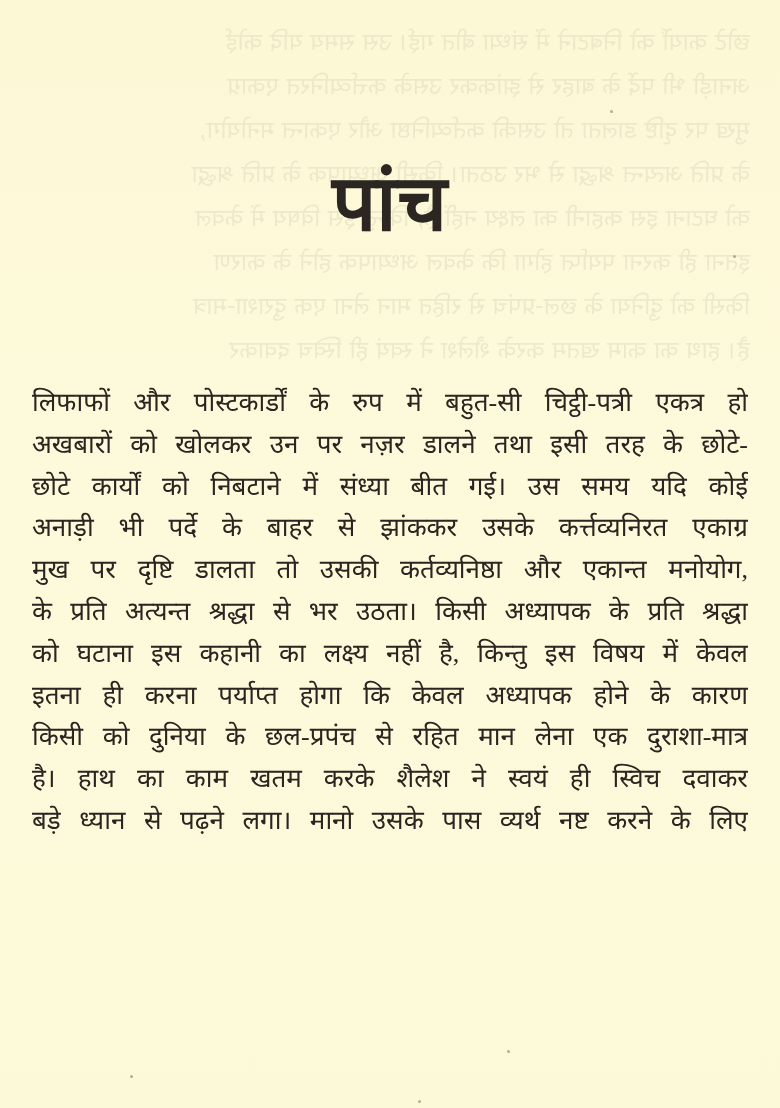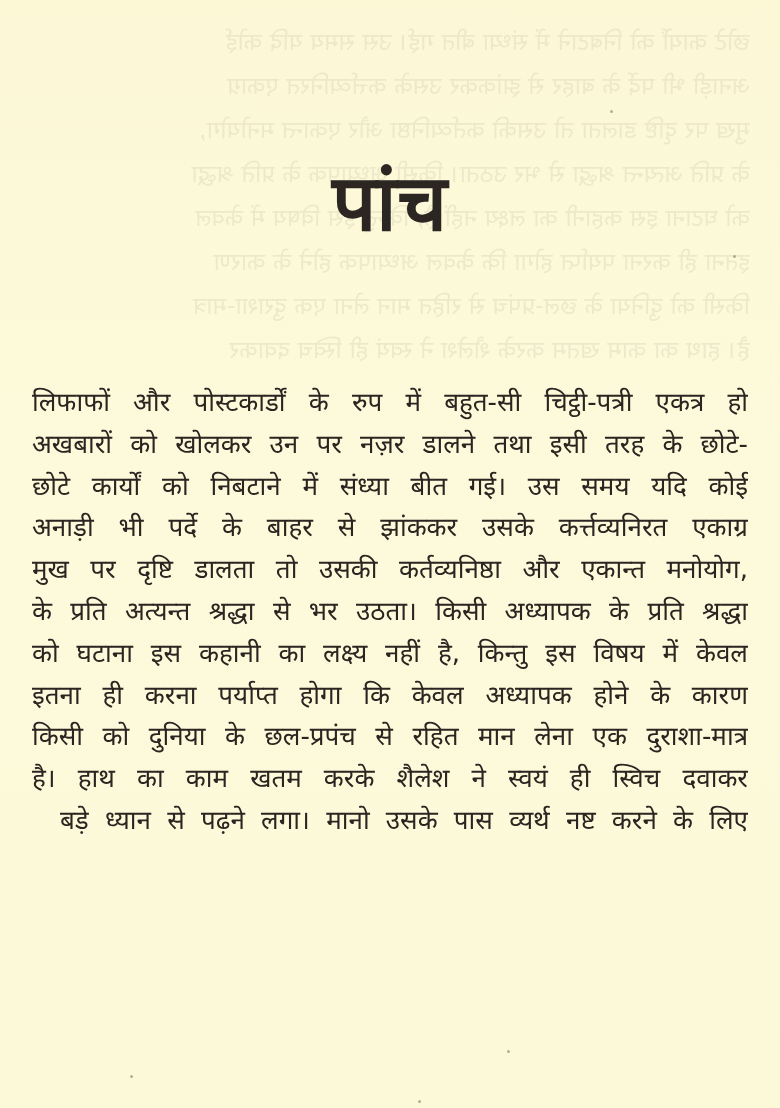--- a/index.html
+++ b/index.html
@@ -48,32 +48,32 @@
       line-height: 110px;
       letter-spacing: 1px;
     }
     .body-text {
       position: absolute;
       left: 32px;
       top: 382px;
       width: 716px;
       color: #2a2520;
       font-size: 26px;
+      font-family: Liberation Serif, serif;
     }
     .line {
       height: 41.8px;
       line-height: 41.8px;
       white-space: nowrap;
       text-align: justify;
       text-align-last: justify;
       overflow: hidden;
     }
     .line.last {
       text-align-last: justify;
-      margin-left: 28px;
     }
     .speck {
       position: absolute;
       width: 3px; height: 3px;
       border-radius: 50%;
       background: #6b6555;
       opacity: 0.5;
     }
   </style>
 </head>

